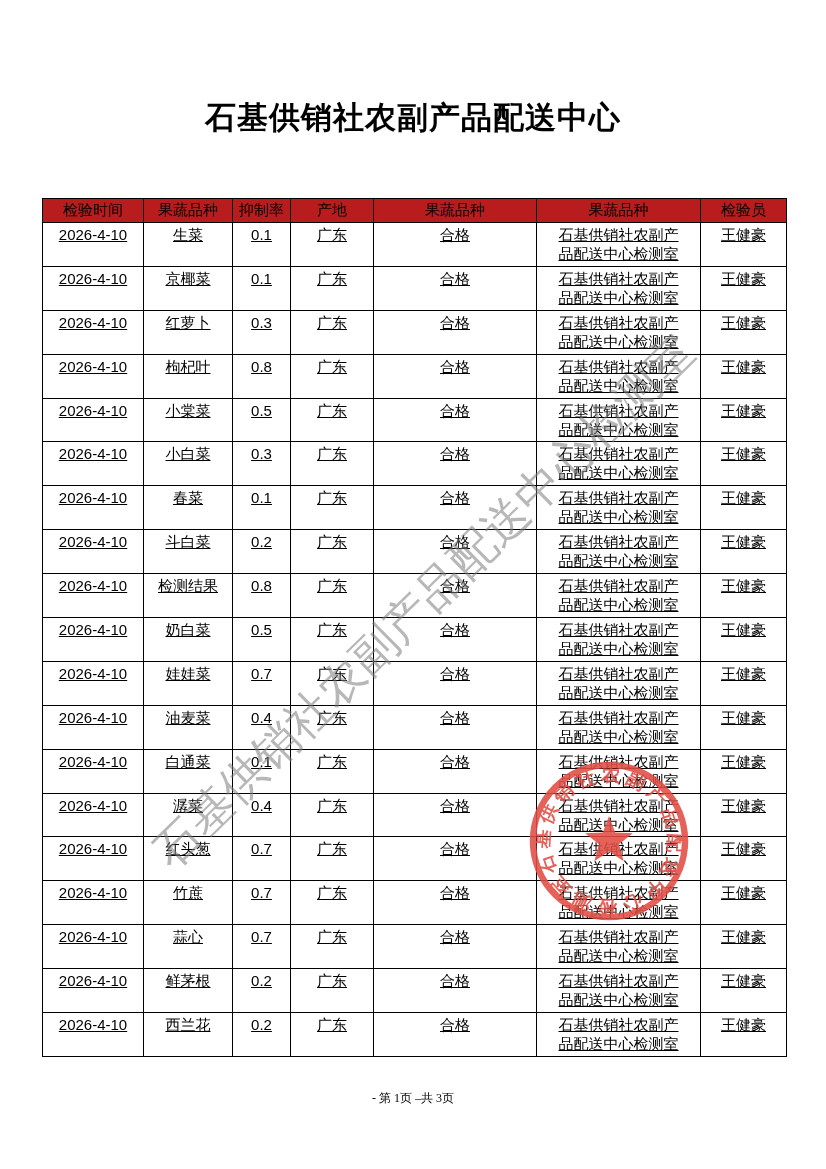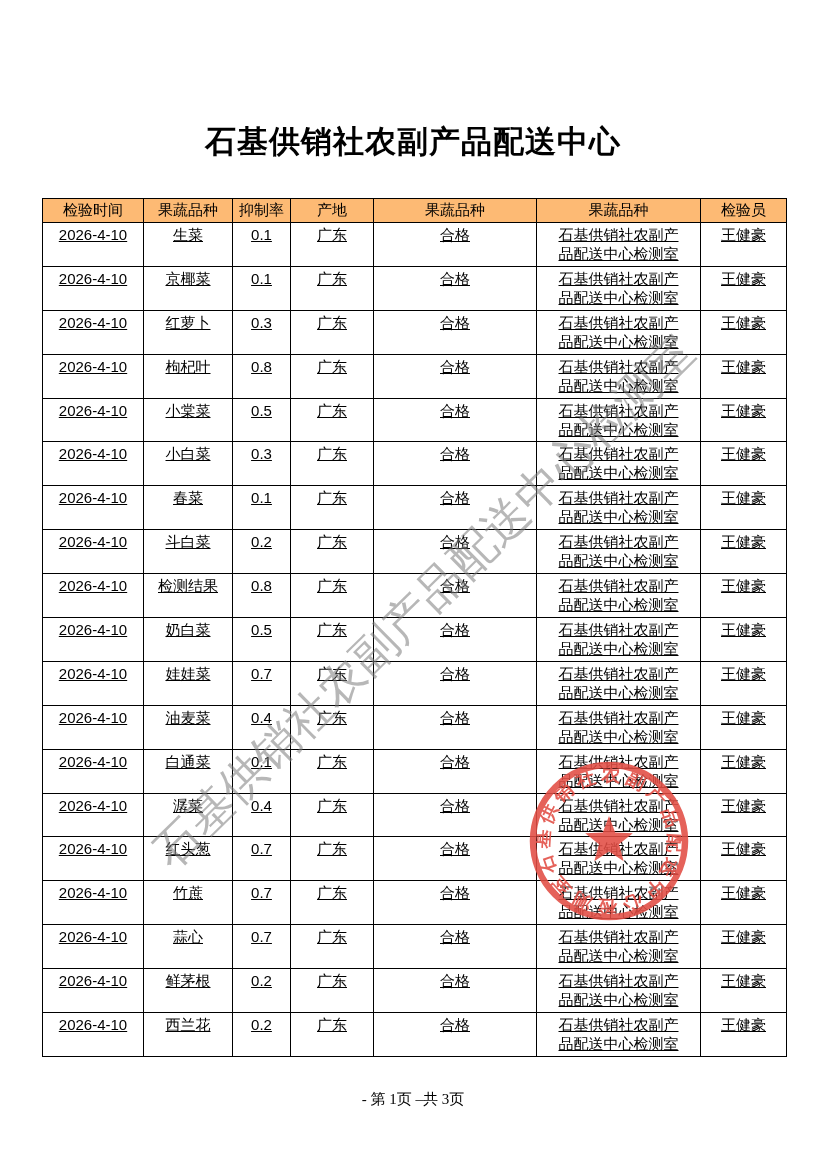--- a/index.html
+++ b/index.html
@@ -11,37 +11,37 @@
     color:#000;
     overflow:hidden;
   }
   .doc-title{
     position:absolute;left:0;width:100%;
     text-align:center;font-weight:bold;
     font-size:31px;line-height:36px;
     font-family:"Liberation Serif","DejaVu Serif",serif;
     letter-spacing:1px;
   }
-  .doc-title.line1{top:100px;margin-top:24px;}
+  .doc-title.line1{top:100px;}
   .doc-title.line2{top:142px;}
 
   table.records{
     position:absolute;left:42px;top:198px;
     width:744px;
     border-collapse:collapse;table-layout:fixed;
   }
   table.records th, table.records td{
     border:1px solid #000;
     text-align:center;
     font-size:15px;
     overflow:hidden;
   }
   table.records thead tr{height:24px;}
   table.records th{
-    background:#fdba74;
+    background:#b91c1c;
     font-weight:normal;
     vertical-align:middle;
     padding:1px 0;
   }
   table.records tbody tr{height:43.9px;text-decoration:underline;}
   table.records td{
     vertical-align:top;
     padding:2px 1px 0 1px;
     line-height:19px;
   }
@@ -71,21 +71,21 @@
   .stamp .star{fill:#e24d44;}
   .stamp text{
     fill:#e24d44;
     font-weight:bold;
     font-family:"Liberation Serif","DejaVu Serif",serif;
   }
 
   .page-footer{
     position:absolute;left:0;top:1090px;width:100%;
     text-align:center;
-    font-size:15px;
+    font-size:12px;
     font-family:"Liberation Serif","DejaVu Serif",serif;
   }
 </style>
 </head>
 <body>
 
 <div class="page">
 
   <div class="doc-title line1">石基供销社农副产品配送中心</div>
 

